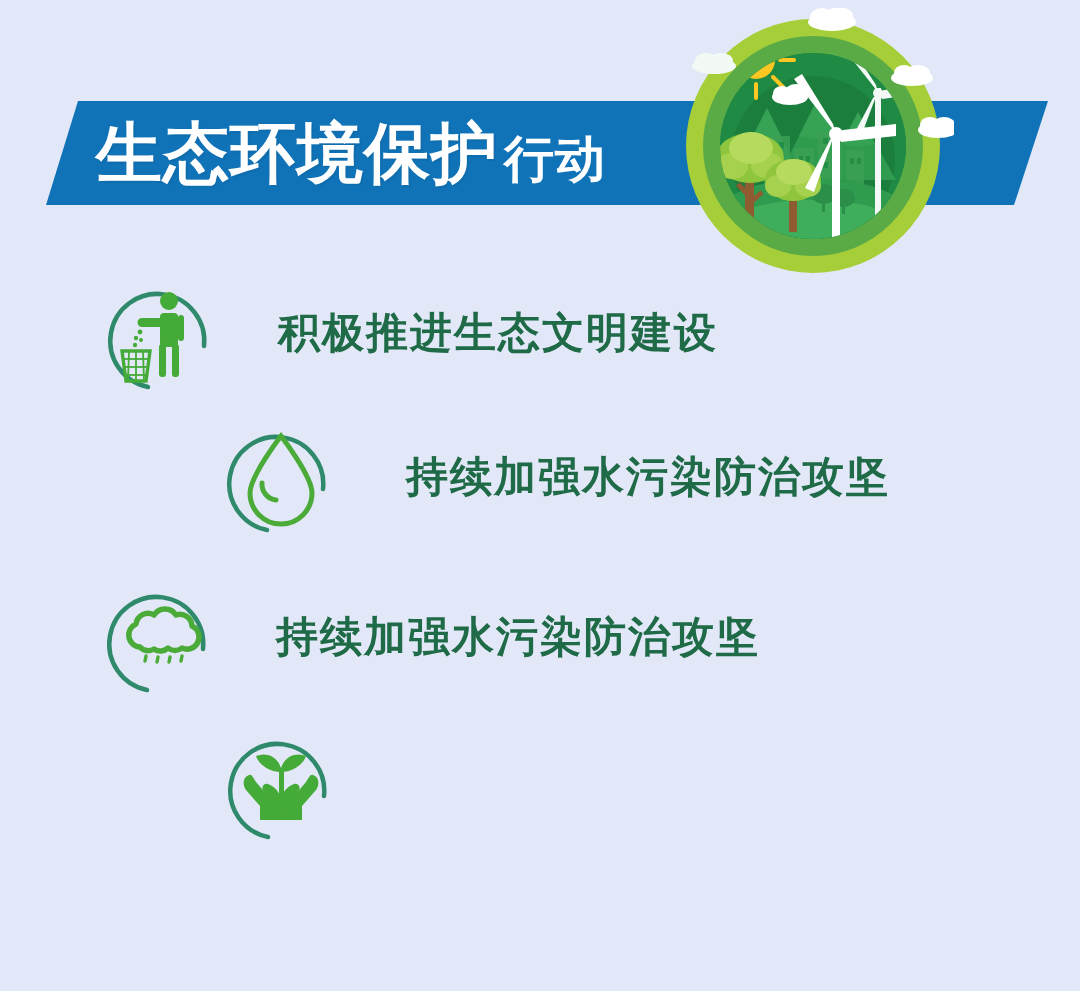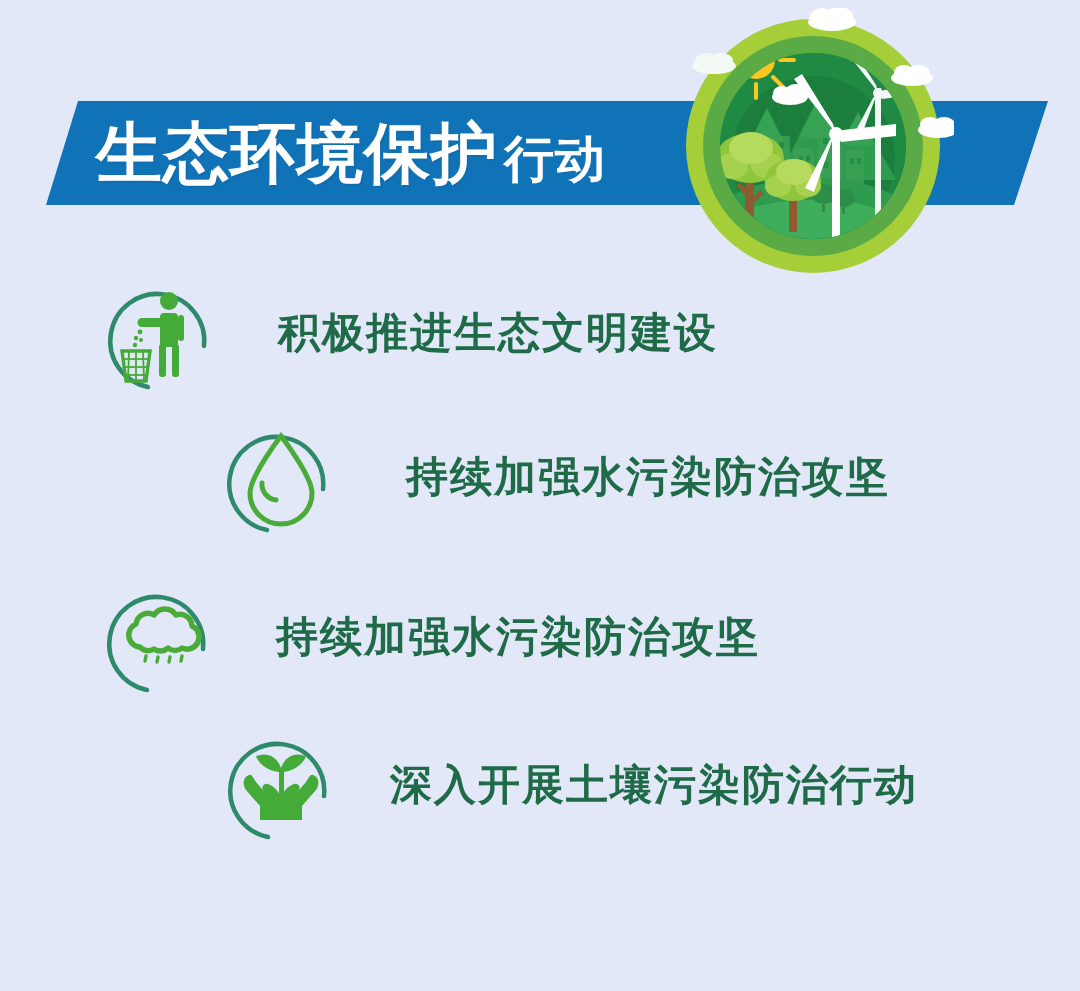--- a/index.html
+++ b/index.html
@@ -351,16 +351,15 @@
                    C64 72 58 66 52 64 C48 63 45 67 47 70 L52 76
                    L40 62 C37 58 36 54 33 55 Z"></path>
 
           <path d="M97 55 C103 57 104 64 100 70 L86 86 L86 96 L66 96 L66 78
                    C66 72 72 66 78 64 C82 63 85 67 83 70 L78 76
                    L90 62 C93 58 94 54 97 55 Z"></path>
           <rect x="44" y="92" width="42" height="8"></rect>
         </g>
       </svg>
     </div>
-    <div class="item-label">深入开展土壤污染防治行动</div>
   </div>
 
 </div>
 
 </body></html>

